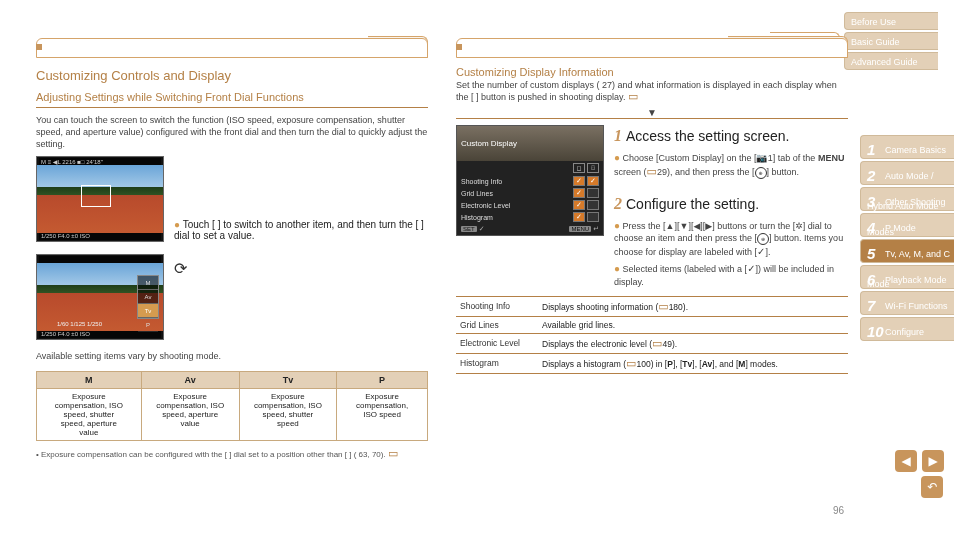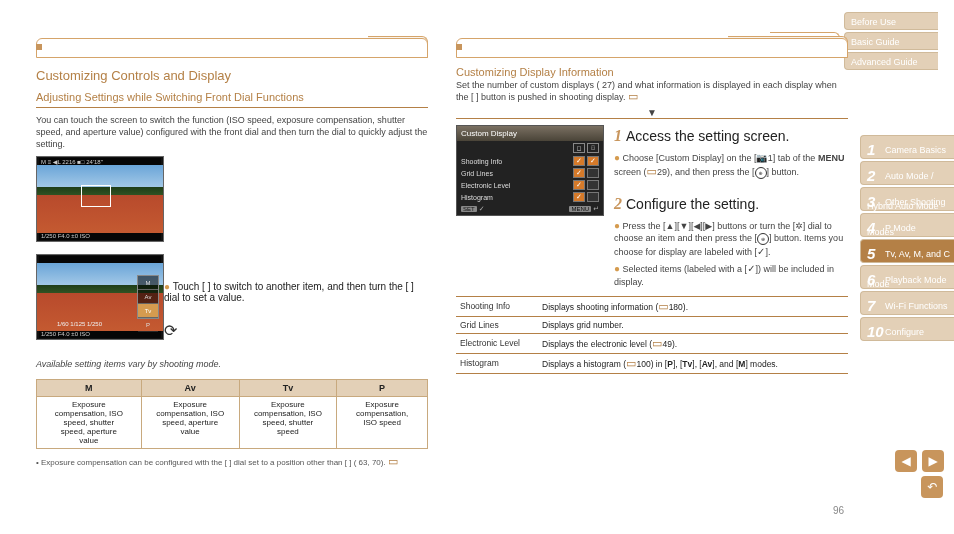--- a/index.html
+++ b/index.html
@@ -25,21 +25,21 @@
   .coltab { position: relative; height: 24px; margin-bottom: 4px; }
   .coltab .bg { position: absolute; right: 0; top: 0; height: 22px; border-top: 1px solid #d5a46a; border-right: 1px solid #d5a46a; border-radius: 0 6px 0 0; background: linear-gradient(#f9f4ed,#f9f4ed); width: 60px; }
   .coltab .inner { position: absolute; left: 0; right: 0; top: 2px; height: 20px; border: 1px solid #d5a46a; border-radius: 6px 6px 0 0; background: #fff; }
   .coltab .sq { position: absolute; left: 0; top: 8px; width: 6px; height: 6px; background: #c8955c; }
   .coltab .lab { position: absolute; left: 10px; top: 5px; font-size: 10px; color: #fff; }
 
   .leftcol .section-title { font-size: 13px; color: #b48046; margin: 8px 0 4px 0; }
   .leftcol .hr, .rightcol .hr { border-bottom: 1px solid #b48046; margin-bottom: 6px; }
   .leftcol .body, .rightcol .body { font-size: 9px; color: #444; line-height: 1.35; }
 
-  .leftgrid { display: flex; align-items: flex-end; margin-top: 6px; }
+  .leftgrid { display: flex; align-items: center; gap: 10px; margin-top: 6px; }
   .thumbstack { display: flex; flex-direction: column; gap: 12px; }
   .thumb { width: 128px; height: 86px; background: #111; position: relative; border: 1px solid #666; }
   .thumb .sky { position: absolute; top: 8px; left: 0; right: 0; height: 30px; background: linear-gradient(#6aa5d8,#b6d4ec); }
   .thumb .field { position: absolute; top: 38px; left: 0; right: 0; bottom: 8px; background: linear-gradient(#b84a2c,#c45a31); }
   .thumb .tree { position: absolute; top: 30px; left: 0; right: 0; height: 12px; background: linear-gradient(#1f3d18,#3a5d28); }
   .thumb .bar { position: absolute; left: 2px; right: 2px; height: 7px; background: rgba(0,0,0,.6); font-size: 6px; color: #ccc; padding: 0 2px; }
   .thumb .bar.top { top: 1px; }
   .thumb .bar.bot { bottom: 1px; }
   .thumb .frame { position: absolute; top: 28px; left: 44px; width: 30px; height: 22px; border: 1px solid #fff; }
   .thumb2ctrl { position: absolute; right: 4px; top: 20px; width: 22px; bottom: 20px; background: rgba(0,0,0,.55); border: 1px solid #888; }
@@ -57,21 +57,21 @@
   .modetbl td { border: 1px solid #c8a97e; padding: 3px 14px; text-align: center; font-size: 8px; vertical-align: top; height: 42px;}
   .note { font-size: 8px; color: #555; margin-top: 6px; }
 
   
   .rightcol .section-title { font-size: 11px; color: #b48046; margin: 6px 0 2px 0; }
   .rtab-extra { position: absolute; right: 8px; top: -4px; width: 70px; height: 22px; border-top: 1px solid #d5a46a; border-right: 1px solid #d5a46a; border-radius: 0 6px 0 0; }
   .intro { font-size: 9px; color: #444; margin-bottom: 4px; }
   .arrowdown { text-align: center; font-size: 10px; color: #444; }
 
   .cdpanel { width: 148px; border: 1px solid #555; background: #222; color: #ddd; font-size: 7px; }
-  .cdpanel .title { background: linear-gradient(#7a7062,#4a4438); color: #fff; padding: 3px 4px; font-size: 8px; }
+  .cdpanel .title { background: linear-gradient(#7a7062,#4a4438); color: #fff; padding: 13px 4px; font-size: 8px; }
   .cdpanel .row { display: flex; align-items: center; padding: 1px 4px; }
   .cdpanel .row .lab { flex: 1; }
   .cdpanel .ck { width: 12px; height: 10px; background: #333; margin-left: 2px; border: 1px solid #777; text-align: center; line-height: 8px; font-size: 7px;}
   .cdpanel .ck.on { background: #d57a2a; color: #fff; }
   .cdpanel .head { display: flex; justify-content: flex-end; padding: 2px 4px; gap: 2px;}
   .cdpanel .head .ico { width: 12px; height: 10px; border: 1px solid #888; font-size: 6px; text-align: center; line-height: 8px;}
   .cdpanel .foot { display: flex; justify-content: space-between; padding: 2px 4px; color: #aaa; }
   .cdpanel .foot .btn { display:flex; align-items:center; gap:2px;}
   .cdpanel .foot .sq { display:inline-block; padding:0 2px; background:#888; color:#111; font-size:6px; border-radius:1px;}
 
@@ -149,21 +149,21 @@
         <div class="bar bot">1/250  F4.0 ±0  ISO</div>
       </div>
     </div>
     <div class="stepbody">
       <span class="bullet">●</span>
       <span>Touch [ ] to switch to another item, and then turn the [ ] dial to set a value.</span>
       <div style="margin-top:18px;font-size:16px;color:#333;">⟳</div>
     </div>
   </div>
 
-  <div class="body" style="margin-top:18px;font-style:italic;">Available setting items vary by shooting mode.</div>
+  <div class="body" style="margin-top:10px;">Available setting items vary by shooting mode.</div>
 
   <table class="modetbl">
     <tbody>
         <tr>
       <th>M</th>
       <th>Av</th>
       <th>Tv</th>
       <th>P</th>
     </tr>
     <tr>
@@ -259,21 +259,21 @@
   </div>
 
   <table class="itemstbl">
     <tbody>
         <tr>
           <td class="k">Shooting Info</td>
           <td>Displays shooting information (<span class="bookicon">▭</span>180).</td>
         </tr>
     <tr>
           <td class="k">Grid Lines</td>
-          <td>Displays grid number.</td>
+          <td>Available grid lines.</td>
         </tr>
     <tr>
           <td class="k">Electronic Level</td>
           <td>Displays the electronic level (<span class="bookicon">▭</span>49).</td>
         </tr>
     <tr>
           <td class="k">Histogram</td>
           <td>Displays a histogram (<span class="bookicon">▭</span>100) in [<b>P</b>], [<b>Tv</b>], [<b>Av</b>], and [<b>M</b>] modes.</td>
         </tr>
   </tbody>

